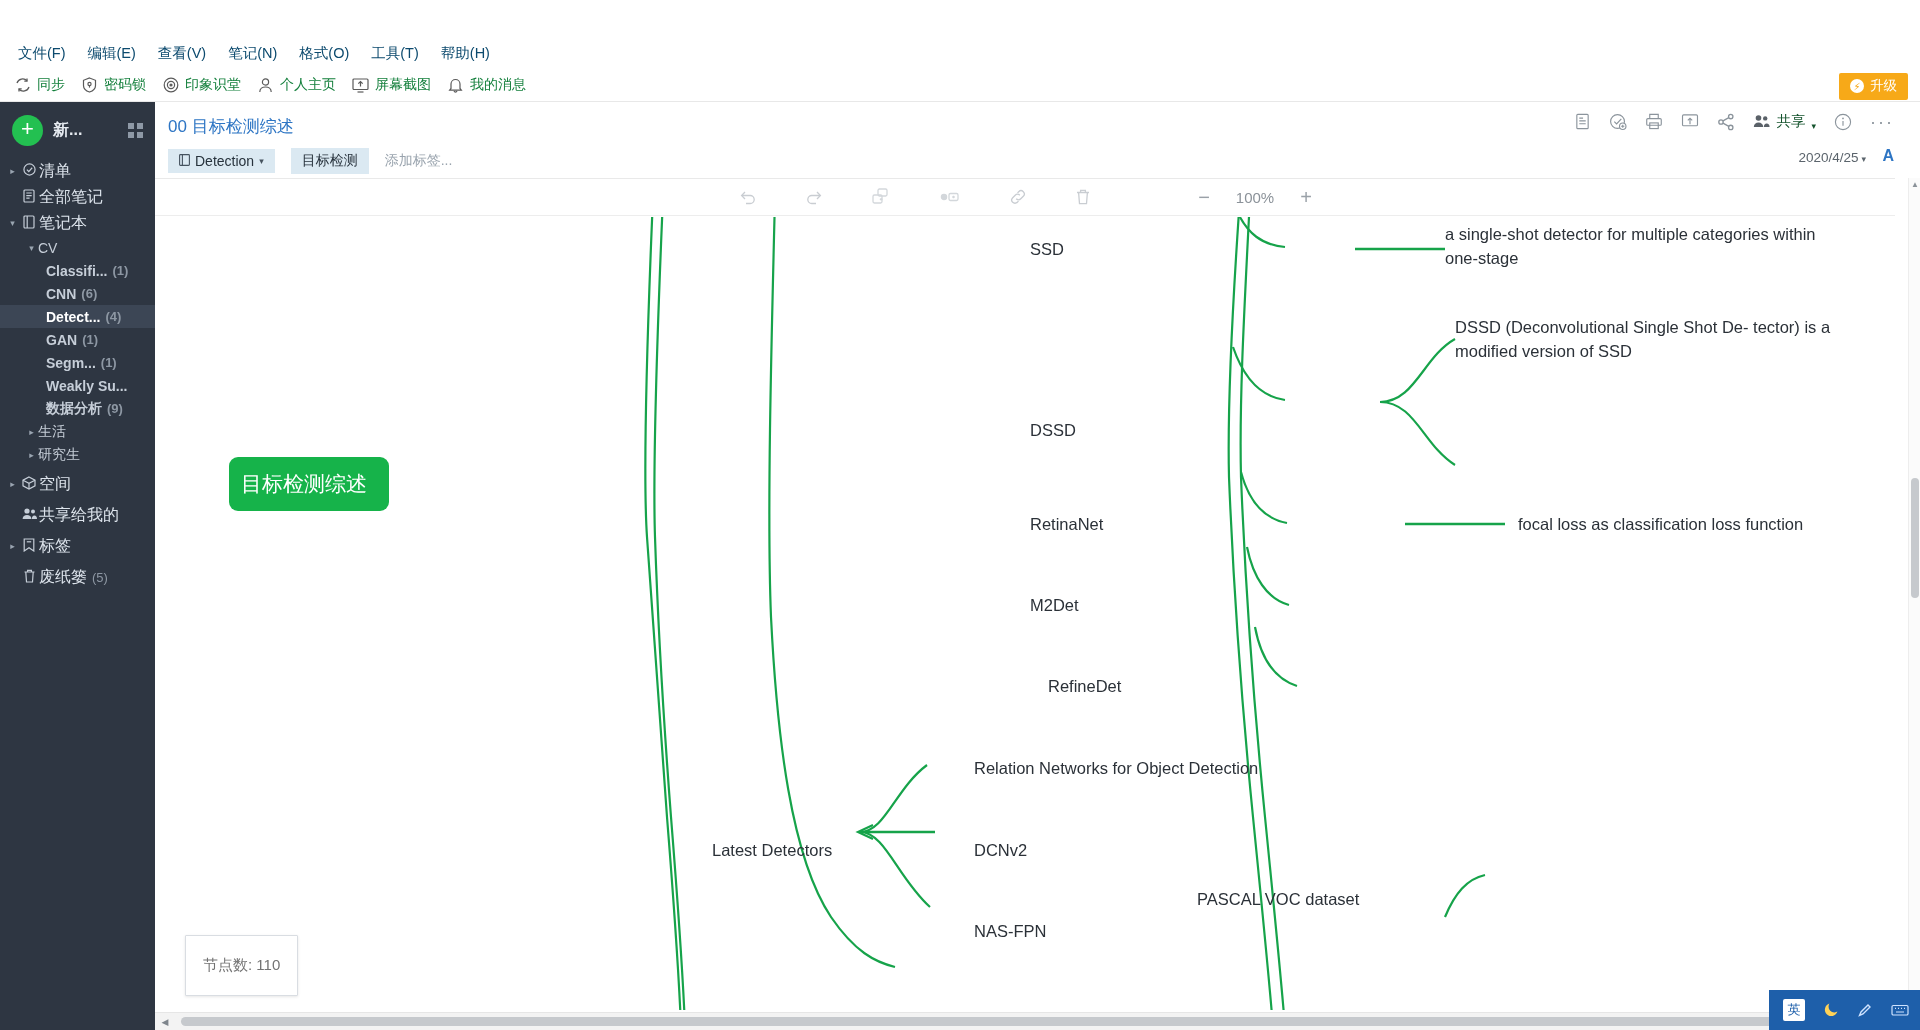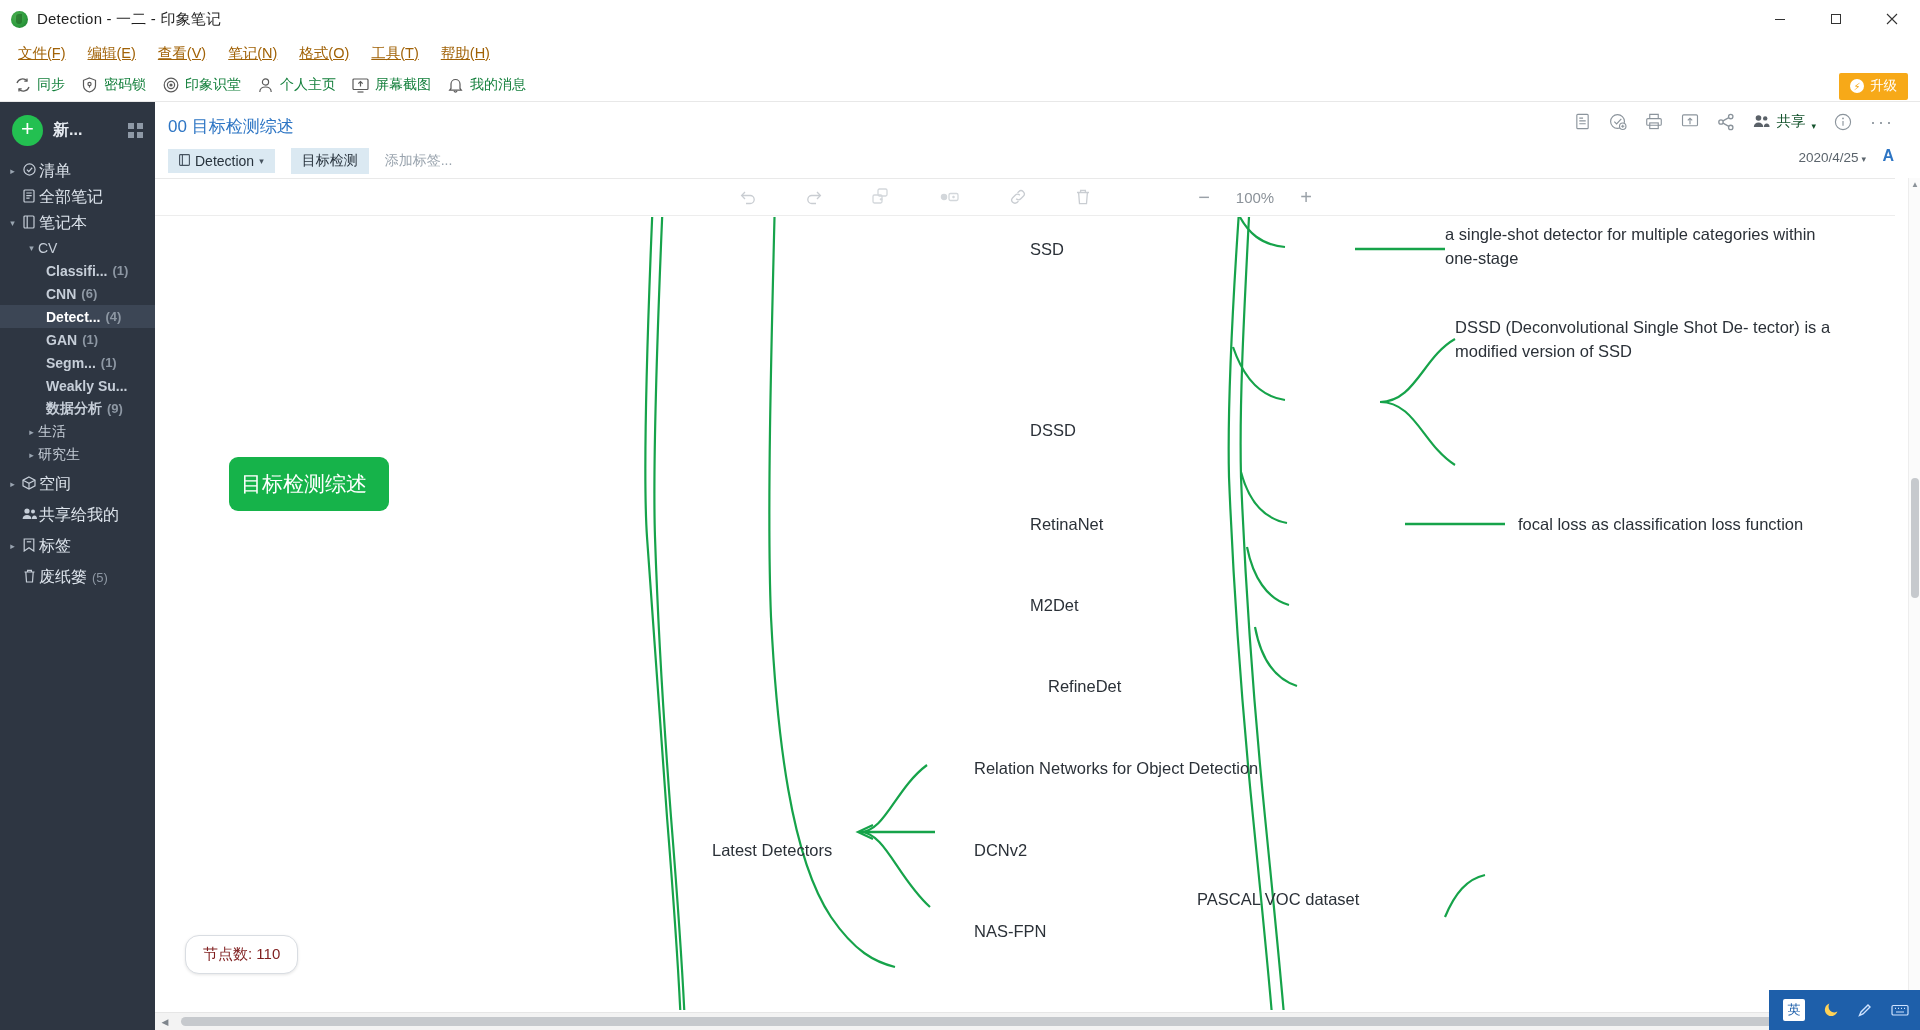--- a/index.html
+++ b/index.html
@@ -34,21 +34,21 @@
     color: #333;
   }
   .tb-btn svg { display:block; }
 
   
   .menubar {
     position: absolute; top: 38px; left: 0; width: 1920px; height: 30px;
     display: flex; align-items: center; background: #fff;
   }
   .menu-item {
-    font-size: 14.5px; color: #a16207; padding: 3px 10px; margin-left: 2px; white-space: nowrap; text-decoration: underline;
+    font-size: 14.5px; color: #0c4a6e; padding: 3px 10px; margin-left: 2px; white-space: nowrap;
   }
   .menu-item:first-child { margin-left: 8px; }
 
   
   .toolbar {
     position: absolute; top: 68px; left: 0; width: 1920px; height: 34px;
     display: flex; align-items: center; background: #fff;
     border-bottom: 1px solid #e8e8e8;
   }
   .tool-item {
@@ -136,21 +136,21 @@
   .node-label {
     position: absolute; font-size: 16.5px; color: #2b3138; white-space: pre; line-height: 24px;
     font-family: "Liberation Sans", sans-serif;
   }
   .center-node {
     position: absolute; background: #16b34a; color: #fff; font-size: 21px;
     padding: 13px 22px; border-radius: 9px; white-space: nowrap; font-weight: 500;
   }
   .node-count {
     position: absolute; left: 185px; top: 935px; background:#fff; border:1px solid #d9dde2;
-    border-radius: 14px; padding: 9px 17px; font-size: 15px; color:#7f1d1d;
+    border-radius: 1px; padding: 20px 17px; font-size: 15px; color:#737373;
     box-shadow: 0 1px 3px rgba(0,0,0,.10);
   }
 
   
   .v-scroll-track {
     position: absolute; right: 0; top: 178px; width: 12px; height: 832px; background:#fbfbfb;
     border-left: 1px solid #ededed;
   }
   .v-scroll-thumb { position:absolute; top: 300px; left:2px; width:8px; height:120px; background:#c6c9cd; border-radius:4px; }
   .v-arrow { position:absolute; left:0; width:12px; height:14px; color:#8b9299; font-size:8px; text-align:center; }
@@ -167,41 +167,20 @@
     background: #1e5faa; display:flex; align-items:center; gap: 18px; padding-left: 14px;
   }
   .tray .ti { color: #fff; font-size: 14px; display:flex; align-items:center; justify-content:center; }
   .tray .ime { background:#fff; color:#1e5faa; font-size:13px; width:22px; height:22px; display:flex; align-items:center; justify-content:center; border-radius:2px;}
 </style>
 </head>
 <body>
 
 <div id="app">
 
-  <div class="titlebar">
-    <div class="tb-logo"></div>
-    <div class="tb-title">Detection - 一二 - 印象笔记</div>
-    <div class="tb-controls">
-      <div class="tb-btn">
-        <svg width="12" height="12" viewBox="0 0 12 12">
-            <rect x="1" y="6" width="10" height="1" fill="#333"></rect>
-          </svg>
-      </div>
-      <div class="tb-btn">
-        <svg width="12" height="12" viewBox="0 0 12 12">
-            <rect x="1.5" y="1.5" width="9" height="9" fill="none" stroke="#333" stroke-width="1"></rect>
-          </svg>
-      </div>
-      <div class="tb-btn close">
-        <svg width="12" height="12" viewBox="0 0 12 12">
-            <path d="M1 1 L11 11 M11 1 L1 11" stroke="#333" stroke-width="1.1" fill="none"></path>
-          </svg>
-      </div>
-    </div>
-  </div>
 
   <div class="menubar">
     <div class="menu-item">文件(F)</div>
     <div class="menu-item">编辑(E)</div>
     <div class="menu-item">查看(V)</div>
     <div class="menu-item">笔记(N)</div>
     <div class="menu-item">格式(O)</div>
     <div class="menu-item">工具(T)</div>
     <div class="menu-item">帮助(H)</div>
   </div>

